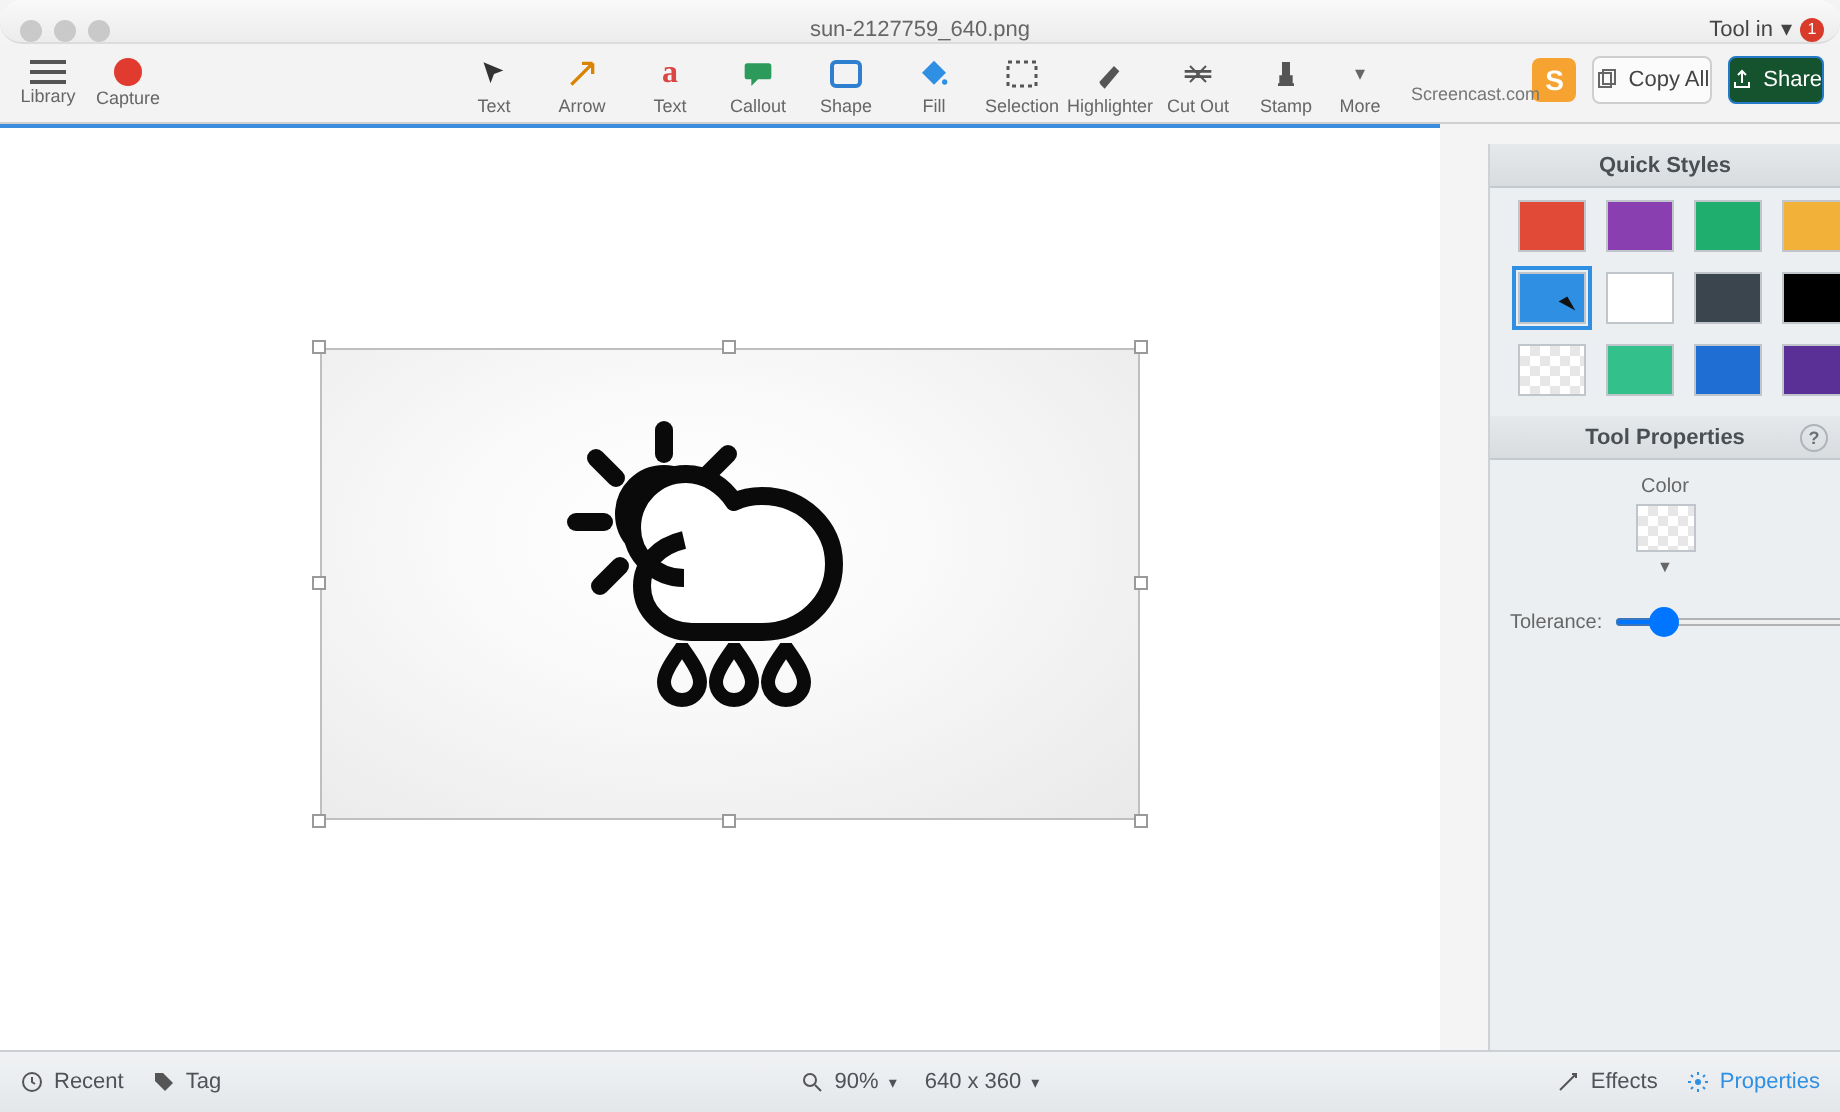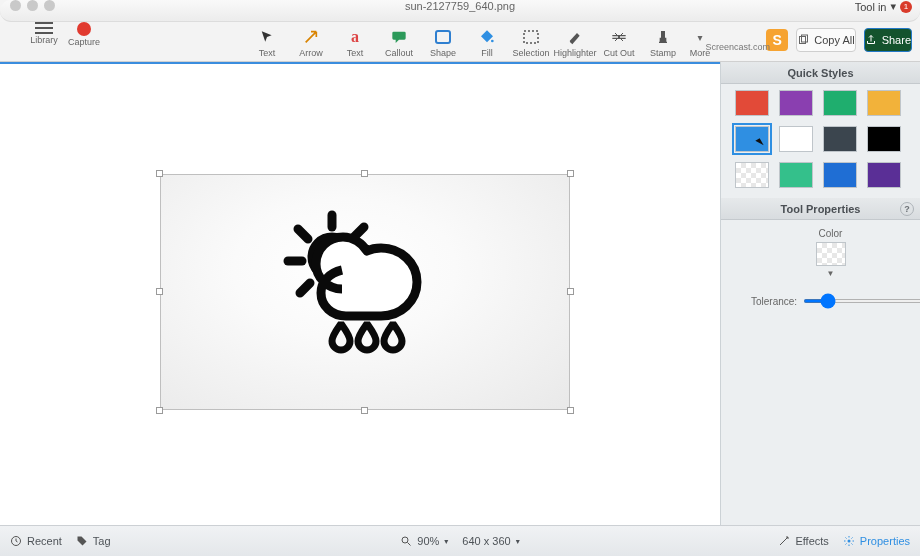--- a/index.html
+++ b/index.html
@@ -1,26 +1,26 @@
 <!DOCTYPE html>
 <html><head>
 <meta charset="utf-8">
 <style>
 * { margin: 0; padding: 0; box-sizing: border-box; font-family: -apple-system, "Helvetica Neue", Arial, sans-serif; }
 body { width: 920px; height: 556px; background: #f4f4f4; overflow: hidden; position: relative; font-size: 11px; color: #444; }
 
-.titlebar { height: 22px; background: linear-gradient(#f9f9f9,#ececec); display: flex; align-items: flex-start; position: relative; border-bottom: 1px solid #dcdcdc; border-radius: 11px; }
+.titlebar { height: 22px; background: linear-gradient(#f9f9f9,#ececec); display: flex; align-items: flex-end; position: relative; border-bottom: 1px solid #dcdcdc; border-radius: 11px; }
 .traffic { display: flex; gap: 6px; padding-left: 10px; }
 .traffic span { width: 11px; height: 11px; border-radius: 50%; background: #c9c9c9; }
 .titlebar .title { position: absolute; left: 0; right: 0; text-align: center; font-size: 11px; color: #666; }
 .signin { position: absolute; right: 8px; font-size: 11px; color: #444; display: flex; align-items: center; gap: 4px; }
 .signin .badge { width: 12px; height: 12px; border-radius: 50%; background: #d93b2b; color: #fff; font-size: 8px; display: inline-flex; align-items: center; justify-content: center; }
 
 .toolbar { height: 40px; background: #f3f3f3; border-bottom: 1px solid #d0d0d0; display: flex; align-items: stretch; position: relative; }
-.tb-left { display: flex; align-items: flex-start; gap: 0; padding-left: 25px; }
+.tb-left { display: flex; align-items: center; gap: 0; padding-left: 5px; }
 .tb-left .tbitem { display: flex; flex-direction: column; align-items: center; width: 38px; gap: 1px; font-size: 9px; color: #666; }
 .tb-left .tbitem.cap { width: 42px; }
 .menu-icon { width: 18px; height: 12px; border-top: 2px solid #555; border-bottom: 2px solid #555; position: relative; }
 .menu-icon::after { content:""; position:absolute; left:0; right:0; top:3px; height:2px; background:#555; }
 .rec-icon { width: 14px; height: 14px; border-radius: 50%; background: #e13a2f; }
 
 .tb-tools { display: flex; align-items: center; padding-left: 140px; }
 .tool { display: flex; flex-direction: column; align-items: center; width: 44px; gap: 2px; font-size: 9px; color: #666; cursor: pointer; padding-top: 3px; }
 .tool .ico { width: 18px; height: 18px; display: flex; align-items: center; justify-content: center; }
 .tool.more { width: 30px; }
@@ -35,32 +35,32 @@
 .workspace { position: absolute; top: 62px; left: 0; right: 200px; bottom: 26px; background: #fff; border-top: 2px solid #3a8dde; }
 .canvas-wrap { position: absolute; left: 160px; top: 110px; width: 410px; height: 236px; }
 .canvas { width: 100%; height: 100%; background: radial-gradient(ellipse at 45% 40%, #fff 0%, #fafafa 35%, #e9e9e9 100%); border: 1px solid #bfbfbf; }
 .handle { position: absolute; width: 7px; height: 7px; border: 1px solid #9a9a9a; background: #fff; }
 .h-tl { left: -4px; top: -4px; } .h-tr { right: -4px; top: -4px; }
 .h-bl { left: -4px; bottom: -4px; } .h-br { right: -4px; bottom: -4px; }
 .h-t { left: 50%; margin-left: -4px; top: -4px; } .h-b { left: 50%; margin-left: -4px; bottom: -4px; }
 .h-l { top: 50%; margin-top: -4px; left: -4px; } .h-r { top: 50%; margin-top: -4px; right: -4px; }
 .canvas svg { display: block; margin: 22px auto 0; }
 
-.rightpanel { position: absolute; right: 0; top: 62px; width: 200px; bottom: 26px; background: #eceff1; border-left: 1px solid #ccd2d6; display: flex; flex-direction: column; }
+.rightpanel { position: absolute; right: 0; top: 72px; width: 176px; bottom: 26px; background: #eceff1; border-left: 1px solid #ccd2d6; display: flex; flex-direction: column; }
 .panel-title { height: 22px; background: linear-gradient(#e6e9eb,#d8dcdf); border-bottom: 1px solid #c4c9cd; display: flex; align-items: center; justify-content: center; font-weight: 600; font-size: 11px; color: #4a4f54; position: relative; }
 .panel-title .help { position: absolute; right: 6px; width: 14px; height: 14px; border-radius: 50%; border: 1px solid #aeb4b9; font-size: 9px; display: flex; align-items: center; justify-content: center; color: #6b7075; }
 .theme-row { display: flex; align-items: center; padding: 6px 8px; gap: 6px; font-size: 11px; color: #555; }
 .theme-row select { flex: 1; height: 20px; border: 1px solid #bfc5ca; background: #fff; font-size: 11px; padding: 0 4px; }
 .gear-btn { width: 20px; height: 20px; border: 1px solid #bfc5ca; background: #fff; border-radius: 3px; display: flex; align-items: center; justify-content: center; }
 .swatches { display: grid; grid-template-columns: repeat(4, 34px); gap: 10px; padding: 6px 14px 10px; }
 .sw { width: 34px; height: 26px; border: 1px solid #bfc5ca; cursor: pointer; }
 .sw.sel { outline: 2px solid #2f8fe2; outline-offset: 1px; position: relative; }
 .sw.sel::after { content: ""; position: absolute; right: 6px; bottom: 4px; width: 0; height: 0; border-left: 5px solid transparent; border-top: 8px solid #111; transform: rotate(-30deg); }
 .sw.trans { background: repeating-conic-gradient(#e7e7e7 0 25%, #fff 0 50%) 0 0/10px 10px; }
-.tp-body { padding: 8px 10px; margin-left: 20px; }
+.tp-body { padding: 8px 10px; }
 .tp-color { display: flex; flex-direction: column; align-items: center; gap: 3px; font-size: 10px; color: #666; }
 .color-chip { width: 30px; height: 24px; border: 1px solid #bfc5ca; background: repeating-conic-gradient(#e7e7e7 0 25%, #fff 0 50%) 0 0/10px 10px; }
 .tol-row { display: flex; align-items: center; gap: 6px; margin-top: 14px; font-size: 10px; color: #666; }
 .tol-row input[type=range] { flex: 1; height: 4px; }
 .tol-val { width: 36px; height: 18px; border: 1px solid #bfc5ca; background: #fff; text-align: center; font-size: 10px; line-height: 16px; }
 
 .statusbar { position: absolute; left: 0; right: 0; bottom: 0; height: 31px; background: linear-gradient(#f0f2f4,#e4e7ea); border-top: 1px solid #ccd0d4; display: flex; align-items: center; font-size: 11px; color: #4e5358; }
 .statusbar .sleft { display: flex; align-items: center; gap: 14px; padding-left: 10px; }
 .statusbar .sitem { display: inline-flex; align-items: center; gap: 5px; }
 .statusbar .scenter { position: absolute; left: 0; right: 0; display: flex; justify-content: center; gap: 14px; }

